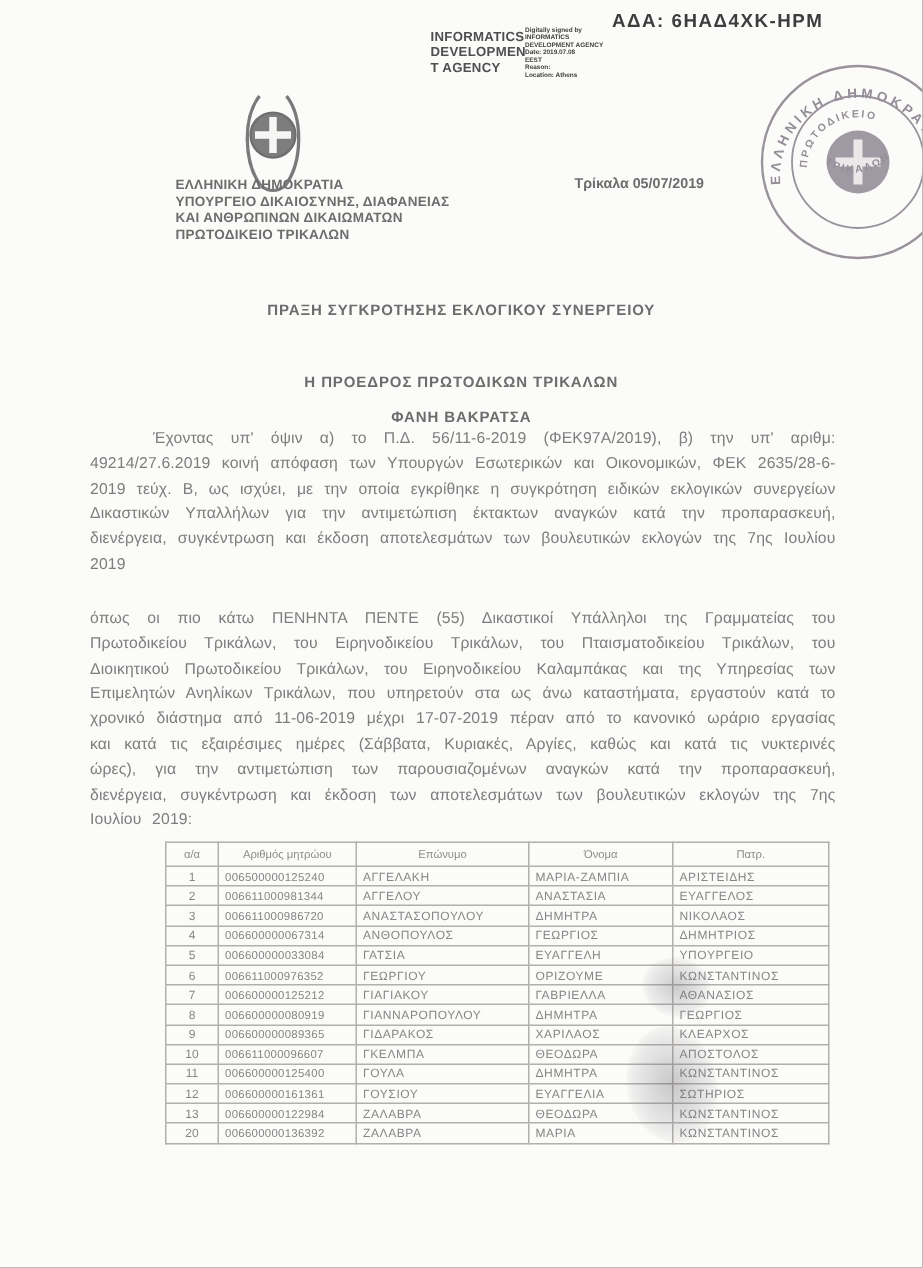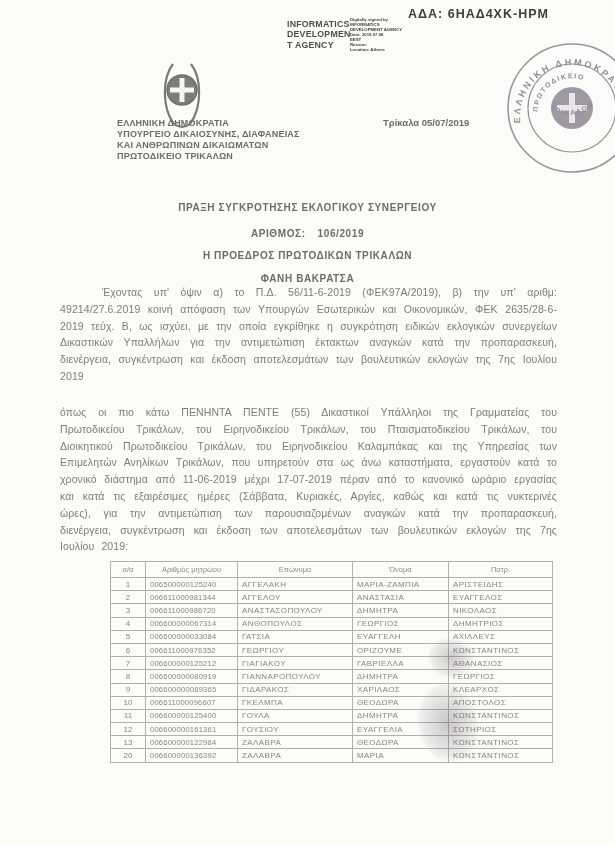--- a/index.html
+++ b/index.html
@@ -110,23 +110,20 @@
     </text>
     <text font-size="7" font-weight="bold" letter-spacing="1.5" fill="#7d7582">
       <textPath href="#arcInnerTop" startOffset="12%">ΠΡΩΤΟΔΙΚΕΙΟ</textPath>
     </text>
     <text font-size="7" font-weight="bold" letter-spacing="1.5" fill="#7d7582">
       <textPath href="#arcInnerBot" startOffset="22%">ΤΡΙΚΑΛΩΝ</textPath>
     </text>
   </svg>
 
   <div class="ctr t-act">ΠΡΑΞΗ ΣΥΓΚΡΟΤΗΣΗΣ ΕΚΛΟΓΙΚΟΥ ΣΥΝΕΡΓΕΙΟΥ</div>
-  <div class="ctr t-num">
-    <span>ΑΡΙΘΜΟΣ:</span><span class="num-val">106/2019</span>
-  </div>
   <div class="ctr t-issuer">Η ΠΡΟΕΔΡΟΣ ΠΡΩΤΟΔΙΚΩΝ ΤΡΙΚΑΛΩΝ</div>
   <div class="ctr t-name">ΦΑΝΗ ΒΑΚΡΑΤΣΑ</div>
 
   <div class="para p1">Έχοντας υπ' όψιν α) το Π.Δ. 56/11-6-2019 (ΦΕΚ97Α/2019), β) την υπ' αριθμ: 49214/27.6.2019 κοινή απόφαση των Υπουργών Εσωτερικών και Οικονομικών, ΦΕΚ 2635/28-6-2019 τεύχ. Β, ως ισχύει, με την οποία εγκρίθηκε η συγκρότηση ειδικών εκλογικών συνεργείων Δικαστικών Υπαλλήλων για την αντιμετώπιση έκτακτων αναγκών κατά την προπαρασκευή, διενέργεια, συγκέντρωση και έκδοση αποτελεσμάτων των βουλευτικών εκλογών της 7ης Ιουλίου 2019</div>
   <div class="para p2">όπως οι πιο κάτω ΠΕΝΗΝΤΑ ΠΕΝΤΕ (55) Δικαστικοί Υπάλληλοι της Γραμματείας του Πρωτοδικείου Τρικάλων, του Ειρηνοδικείου Τρικάλων, του Πταισματοδικείου Τρικάλων, του Διοικητικού Πρωτοδικείου Τρικάλων, του Ειρηνοδικείου Καλαμπάκας και της Υπηρεσίας των Επιμελητών Ανηλίκων Τρικάλων, που υπηρετούν στα ως άνω καταστήματα, εργαστούν κατά το χρονικό διάστημα από 11-06-2019 μέχρι 17-07-2019 πέραν από το κανονικό ωράριο εργασίας και κατά τις εξαιρέσιμες ημέρες (Σάββατα, Κυριακές, Αργίες, καθώς και κατά τις νυκτερινές ώρες), για την αντιμετώπιση των παρουσιαζομένων αναγκών κατά την προπαρασκευή, διενέργεια, συγκέντρωση και έκδοση των αποτελεσμάτων των βουλευτικών εκλογών της 7ης Ιουλίου 2019:</div>
 
   <div class="tblwrap">
     <table>
       <colgroup>
         <col style="width:35px">
@@ -171,21 +168,21 @@
             <td class="c1">006600000067314</td>
             <td class="c2">ΑΝΘΟΠΟΥΛΟΣ</td>
             <td class="c3">ΓΕΩΡΓΙΟΣ</td>
             <td class="c4">ΔΗΜΗΤΡΙΟΣ</td>
           </tr>
           <tr>
             <td class="c0">5</td>
             <td class="c1">006600000033084</td>
             <td class="c2">ΓΑΤΣΙΑ</td>
             <td class="c3">ΕΥΑΓΓΕΛΗ</td>
-            <td class="c4">ΑΧΙΛΛΕΥΣ</td>
+            <td class="c4">ΥΠΟΥΡΓΕΙΟ</td>
           </tr>
           <tr>
             <td class="c0">6</td>
             <td class="c1">006611000976352</td>
             <td class="c2">ΓΕΩΡΓΙΟΥ</td>
             <td class="c3">ΟΡΙΖΟΥΜΕ</td>
             <td class="c4">ΚΩΝΣΤΑΝΤΙΝΟΣ</td>
           </tr>
           <tr>
             <td class="c0">7</td>

